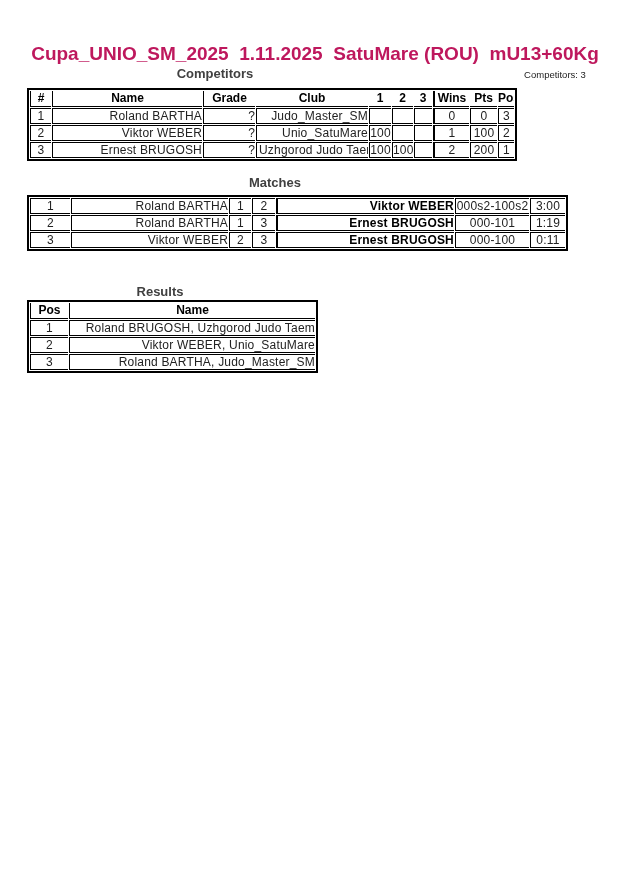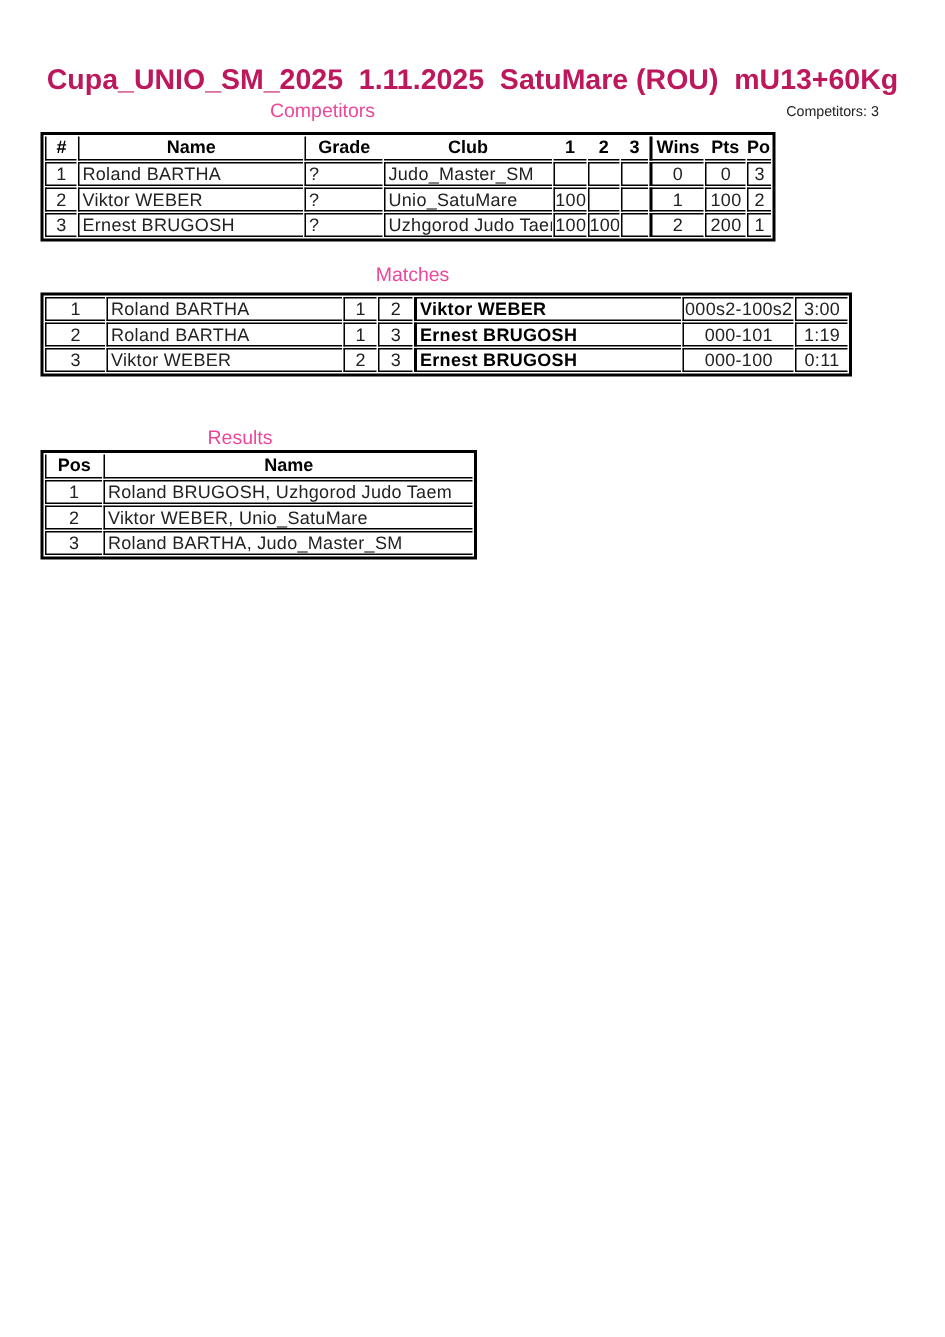--- a/index.html
+++ b/index.html
@@ -7,21 +7,21 @@
     width:630px;height:891px;position:relative;overflow:hidden;
     font-family:"Liberation Sans","DejaVu Sans",sans-serif;color:#111;
   }
   .page-title{
     position:absolute;top:40px;left:0;width:630px;height:27px;
     display:flex;justify-content:center;align-items:center;overflow:hidden;
     font-size:19px;font-weight:bold;white-space:pre;color:#be185d;
   }
   .sec-label{
     position:absolute;text-align:center;
-    font-size:13px;font-weight:normal;color:#ec4899;white-space:nowrap;
+    font-size:13px;font-weight:bold;color:#404040;white-space:nowrap;
   }
   .lbl-competitors{top:66px;left:0;width:430px;}
   .lbl-matches{top:175px;left:0;width:550px;}
   .lbl-results{top:284px;left:0;width:320px;}
   .count-label{
     position:absolute;top:69px;left:505px;width:100px;text-align:center;
     font-size:9.5px;color:#222;white-space:nowrap;
   }
   table{
     position:absolute;left:27px;
@@ -35,21 +35,21 @@
   td,th{
     box-sizing:border-box;padding:0;margin:0;
     font-size:12px;line-height:13px;vertical-align:middle;
     overflow:hidden;white-space:nowrap;
     border-style:solid;border-color:#000;
   }
   td{border-width:1px 0 1px 1px;color:#222;letter-spacing:0.2px;}
   th{border-width:0 0 1px 1px;font-weight:bold;color:#000;text-align:center;}
   .nol{border-left-width:0 !important;}
   .thickL{border-left-width:2px !important;}
-  .tl{text-align:left;padding-left:2px;margin-left:36px;}
+  .tl{text-align:right;padding-left:2px;margin-left:36px;}
   .tc{text-align:center;}
   .bold{font-weight:bold;color:#000;}
 </style>
 </head>
 <body>
 
 <div class="page-title">Cupa_UNIO_SM_2025  1.11.2025  SatuMare (ROU)  mU13+60Kg</div>
 
 <div class="sec-label lbl-competitors">Competitors</div>
 <div class="count-label">Competitors: 3</div>

